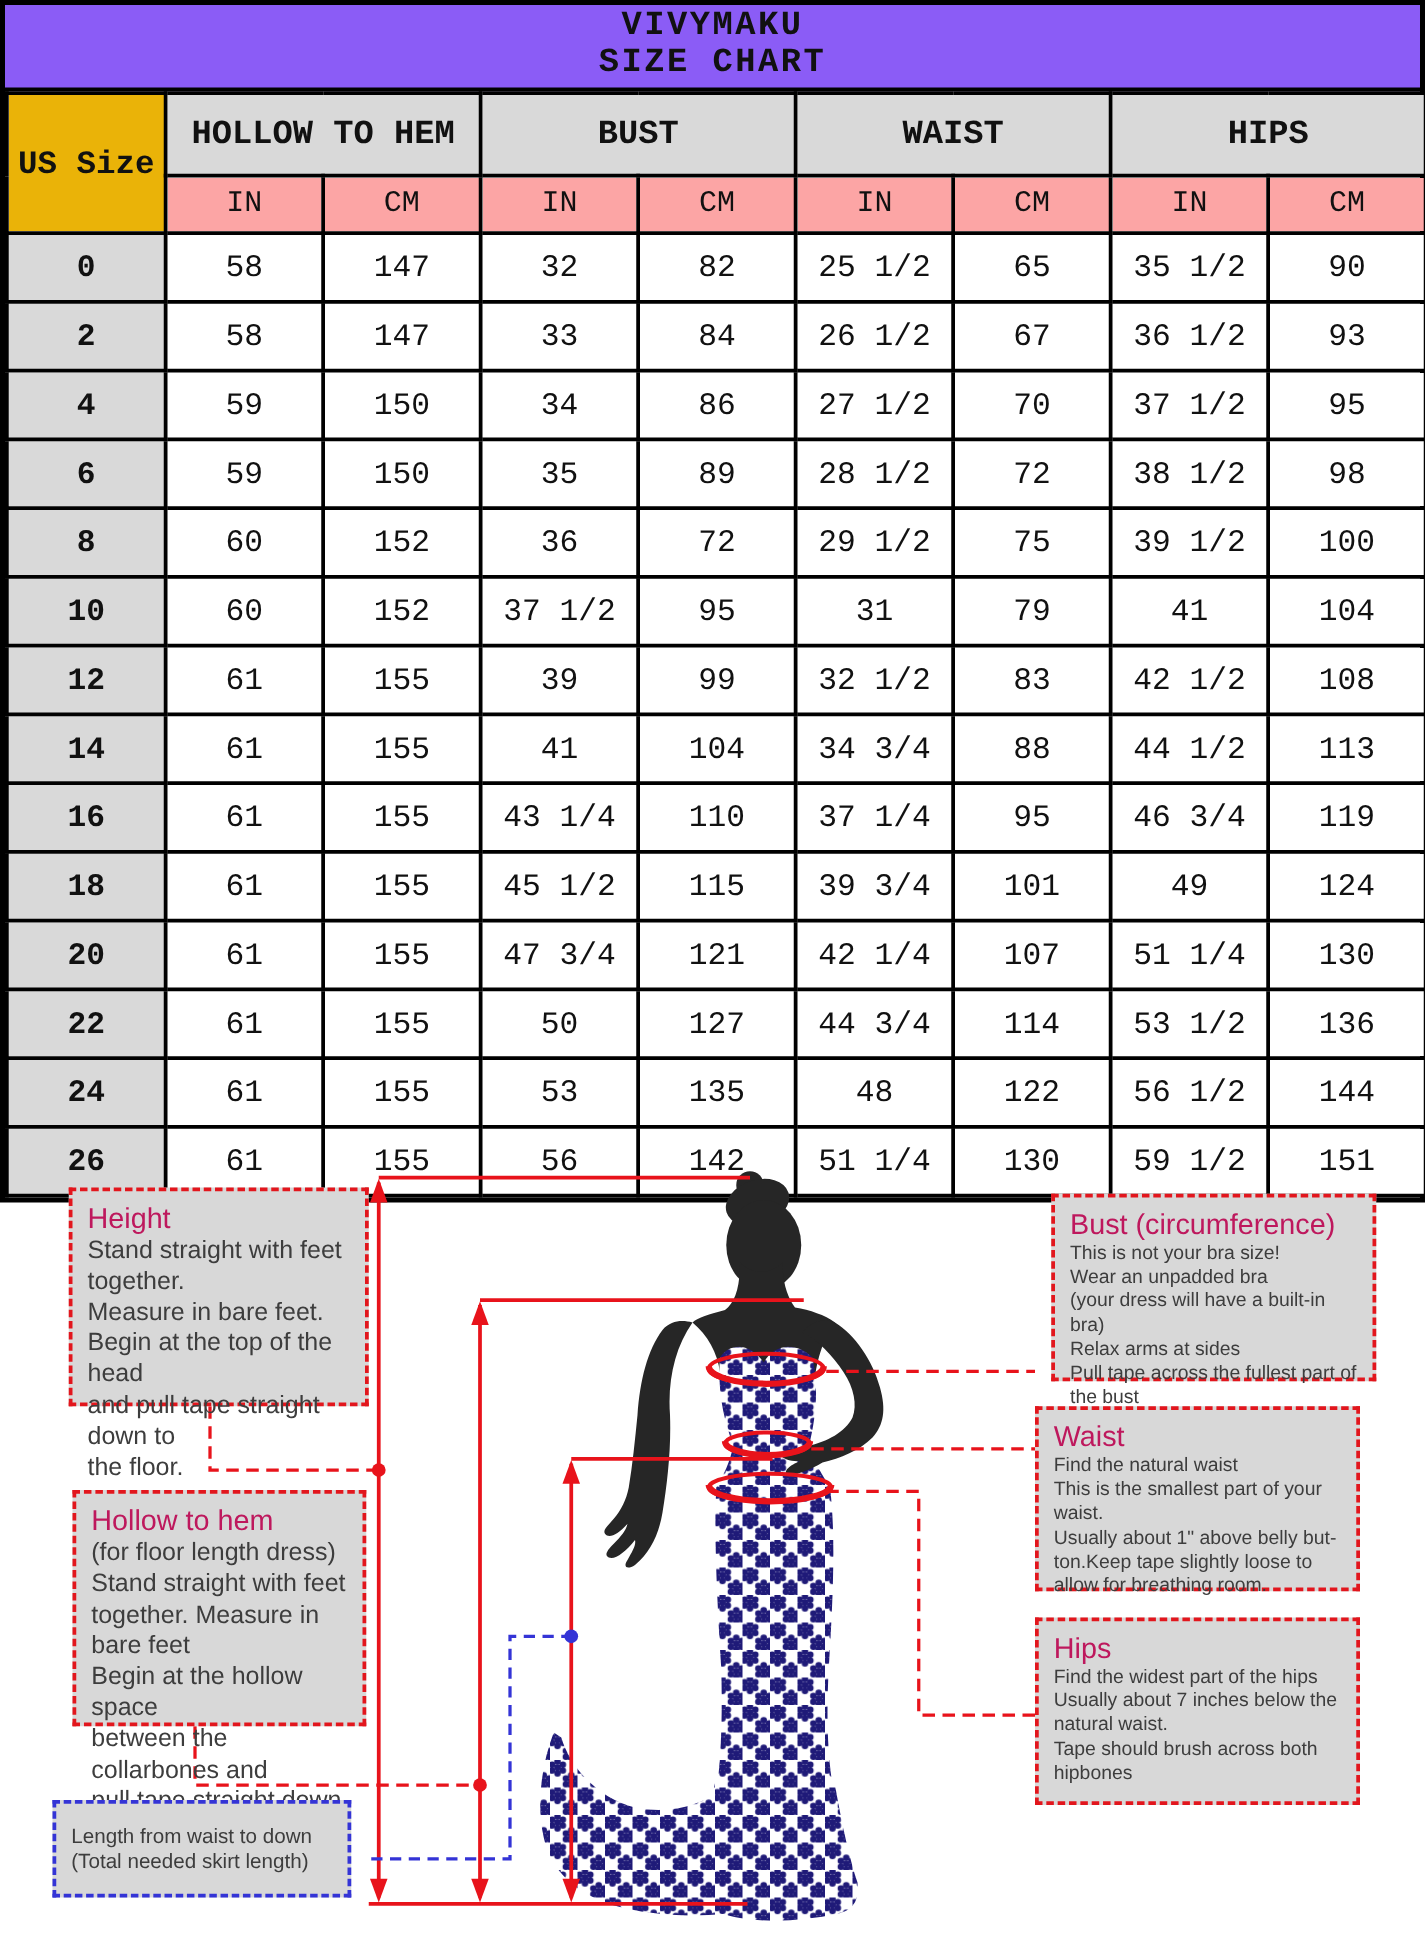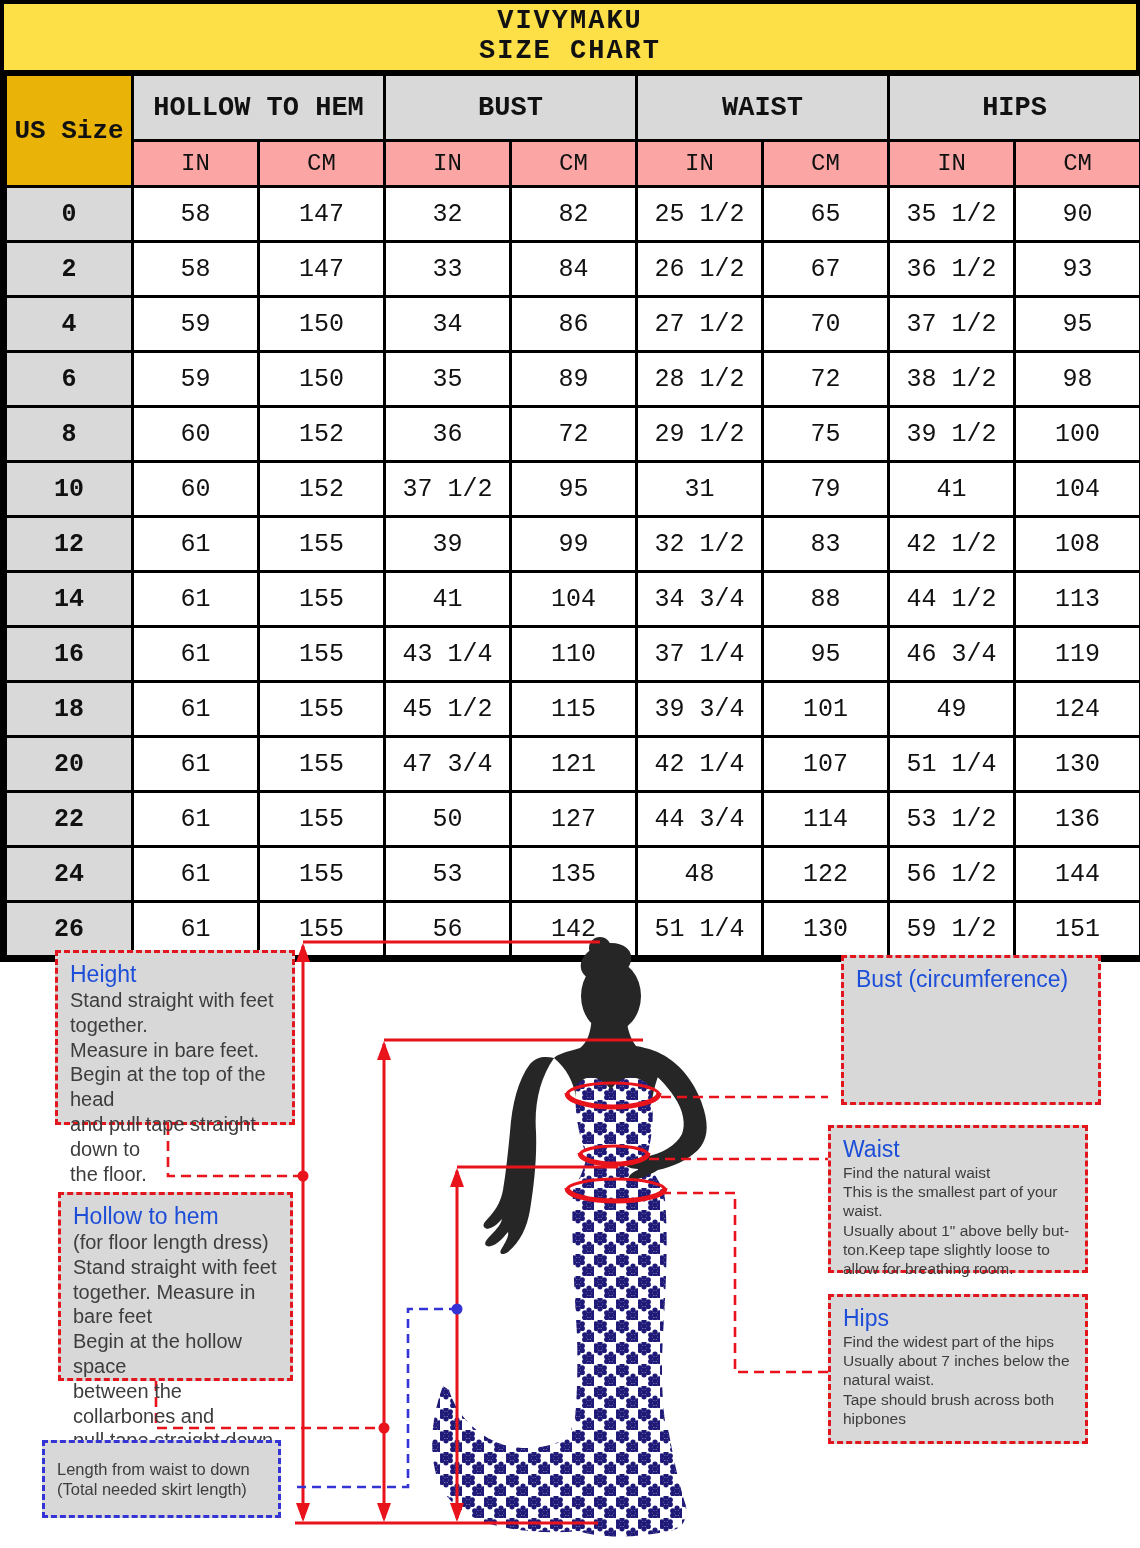--- a/index.html
+++ b/index.html
@@ -1,38 +1,38 @@
 <!DOCTYPE html>
 <html><head>
 <meta charset="utf-8">
 <style>
   html,body{margin:0;padding:0;background:#fff;}
   #page{position:relative;width:1140px;height:1548px;background:#fff;overflow:hidden;
         font-family:"Liberation Sans",sans-serif;}
   
   #table-wrap{position:absolute;top:0;left:0;width:1140px;box-sizing:border-box;
               border:4px solid #000;background:#fff;}
-  .title-band{background:#fde047;border-bottom:3px solid #000;text-align:center;padding:2px 0 4px;}
+  .title-band{background:#8b5cf6;border-bottom:3px solid #000;text-align:center;padding:2px 0 4px;}
   .title-band div{font-family:"Liberation Mono",monospace;font-weight:bold;font-size:27px;
                   line-height:30px;letter-spacing:2px;color:#111;}
   table{width:100%;border-collapse:collapse;table-layout:fixed;}
   th,td{border:3px solid #000;text-align:center;vertical-align:middle;
         font-family:"Liberation Mono",monospace;color:#111;overflow:hidden;}
   th.corner{background:#eab308;font-size:26px;font-weight:bold;}
   th.group{height:61px;background:#d9d9d9;font-size:27px;font-weight:bold;}
   th.unit{height:41px;background:#fca5a5;font-size:24px;font-weight:normal;}
   tbody th.size{background:#d9d9d9;font-size:25px;font-weight:bold;}
   tbody td{background:#fff;font-size:25px;height:50px;}
   
   #guide{position:absolute;top:930px;left:0;width:1140px;height:618px;}
   #guide svg{position:absolute;top:0;left:0;}
   .gbox{position:absolute;background:#d8d8d8;border:3px dashed #e2161d;
         box-sizing:border-box;padding:7px 8px 4px 12px;color:#3d3d3d;}
   .gbox.blue{border-color:#3434d6;}
-  .gtitle{font-size:23px;line-height:28px;color:#1d4ed8;}
+  .gtitle{font-size:23px;line-height:28px;color:#be185d;}
   .gbody{font-size:20px;line-height:1.24;white-space:pre-line;}
 </style>
 </head>
 <body>
 
 <div id="page">
 
   <div id="table-wrap">
     <div class="title-band">
       <div>VIVYMAKU</div>
@@ -360,20 +360,26 @@
 floor</div>
     </div>
 
     <div class="gbox blue" style="left:42px;top:510px;width:239px;height:78px;padding-top:16px;">
       <div class="gbody" style="font-size:16.5px;">Length from waist to down
 (Total needed skirt length)</div>
     </div>
 
     <div class="gbox" style="left:828px;top:25px;width:260px;height:150px;margin-left:13px;">
       <div class="gtitle">Bust (circumference)</div>
+      <div class="gbody" style="font-size:15.5px;">This is not your bra size!
+Wear an unpadded bra
+(your dress will have a built-in bra)
+Relax arms at sides
+Pull tape across the fullest part of
+the bust</div>
     </div>
 
     <div class="gbox" style="left:828px;top:195px;width:260px;height:148px;">
       <div class="gtitle">Waist</div>
       <div class="gbody" style="font-size:15.5px;">Find the natural waist
 This is the smallest part of your
 waist.
 Usually about 1" above belly but-
 ton.Keep tape slightly loose to
 allow for breathing room.</div>

